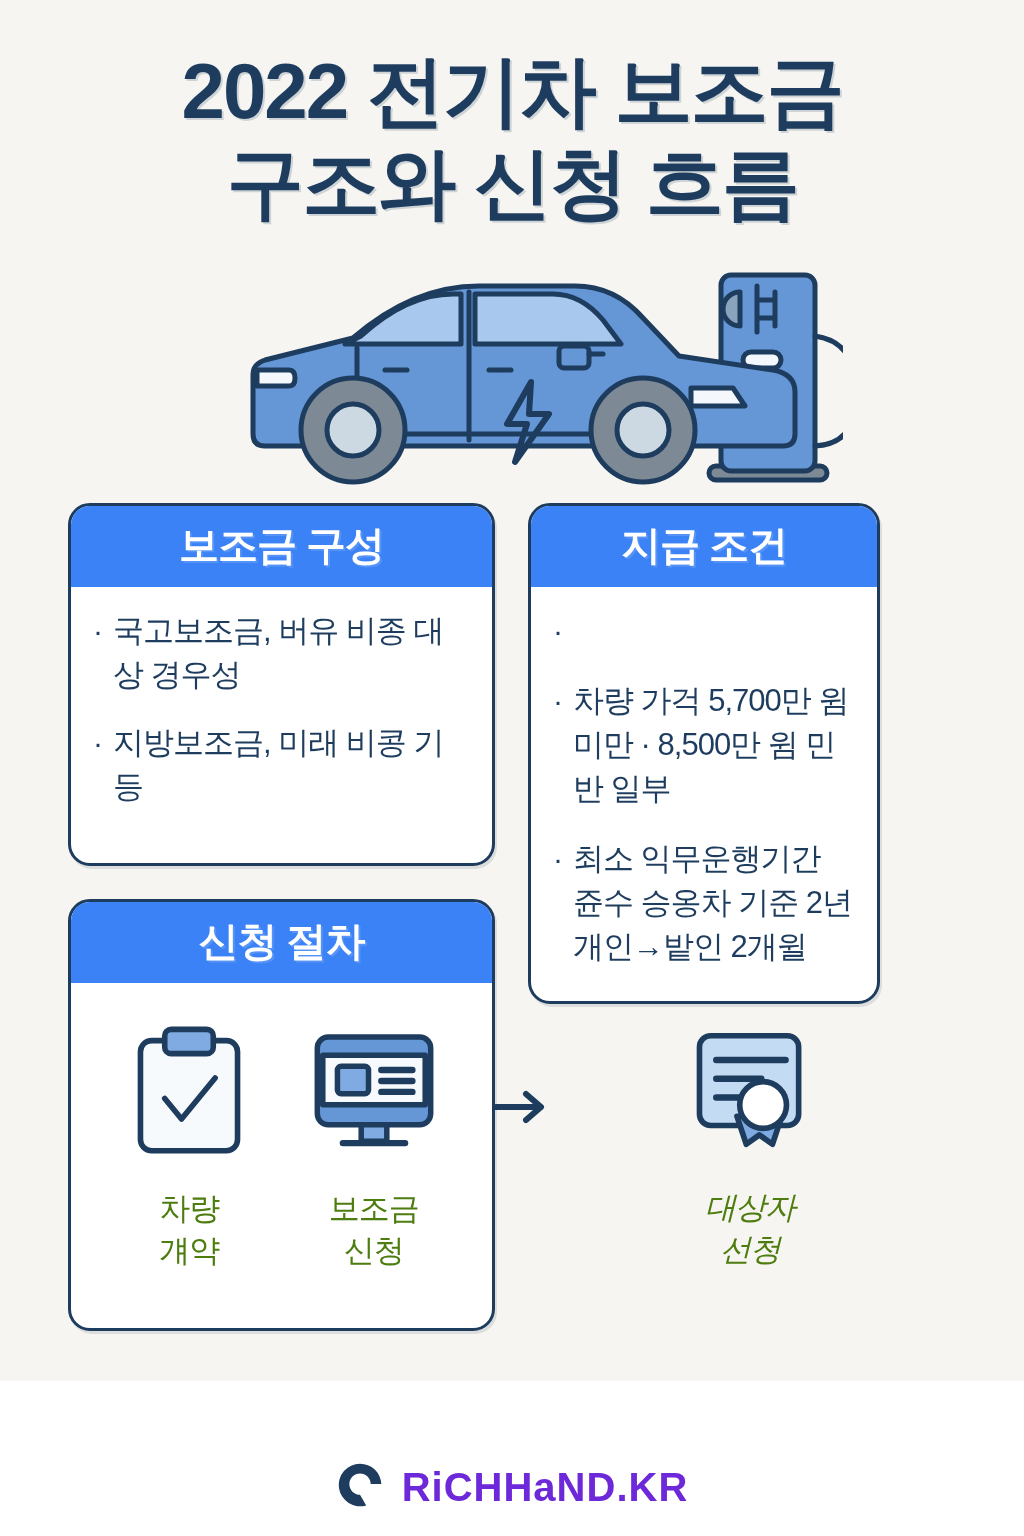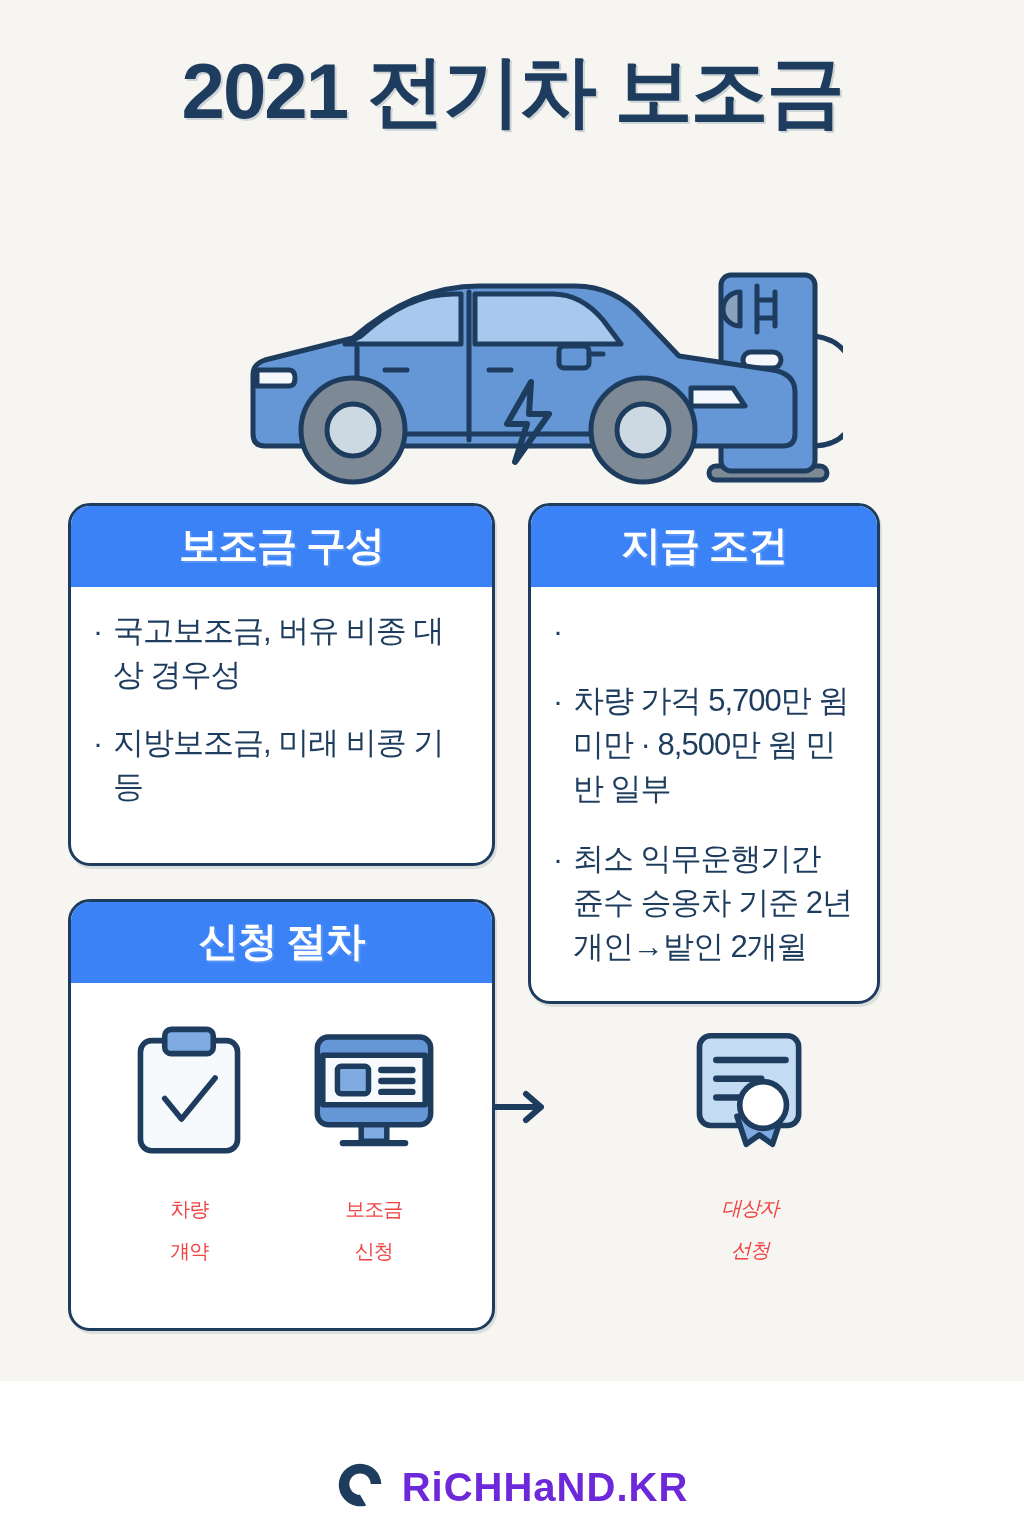--- a/index.html
+++ b/index.html
@@ -77,21 +77,21 @@
     display:flex; justify-content:space-around; align-items:flex-start;
     padding:18px 26px 0 26px;
   }
   .step {
     width:180px; text-align:center;
     display:flex; flex-direction:column; align-items:center;
   }
   .step-icon { height:150px; display:flex; align-items:center; justify-content:center; }
   .step-label {
     margin-top:22px;
-    font-size:20px; line-height:42px; color:#ef4444; letter-spacing:-1px;
+    font-size:31px; line-height:42px; color:#4d7c0f; letter-spacing:-1px;
   }
   .outer-steps {
     position:absolute; left:540px; top:1015px; width:420px; height:300px;
     display:flex; justify-content:space-around; align-items:flex-start;font-style:italic;
   }
   .arrow { position:absolute; width:54px; height:34px; }
   #arrow-1 { left:494px; top:1090px; }
   #arrow-2 { left:706px; top:1090px; }
 
   
@@ -104,21 +104,22 @@
   }
 </style>
 </head>
 <body>
 
 <div class="canvas">
 
   <div class="cream-bg"></div>
 
   <div class="title-block">
-    <div class="title-line">2021 전기차 보조금</div>
+    <div class="title-line">2022 전기차 보조금</div>
+    <div class="title-line">구조와 신청 흐름</div>
   </div>
 
   <div class="hero">
     <svg viewBox="0 0 600 215" width="600" height="215">
       <g stroke="#1d3c5e" stroke-width="5" stroke-linejoin="round" stroke-linecap="round">
 
         <rect x="466" y="196" width="118" height="14" rx="7" fill="#7d8a96"></rect>
 
         <rect x="478" y="5" width="94" height="196" rx="10" fill="#6596d6"></rect>
 

